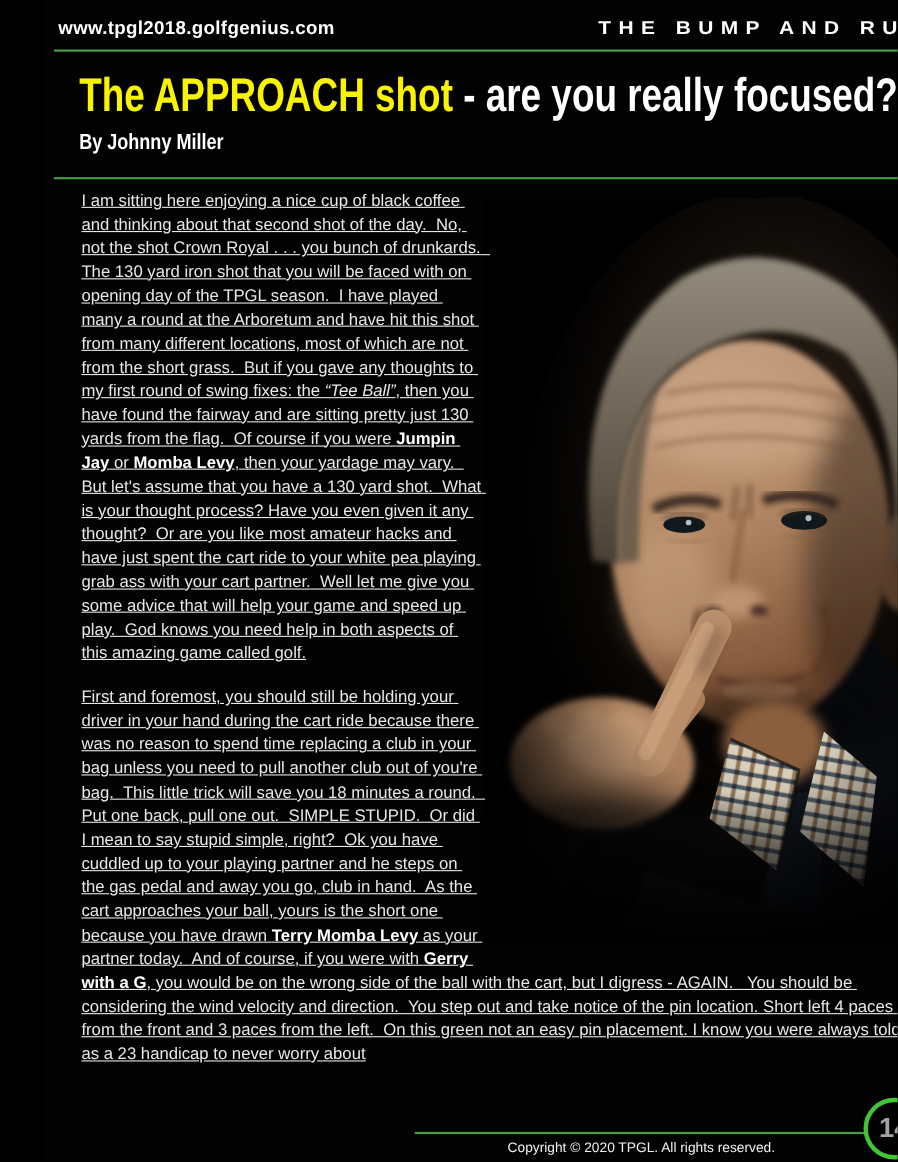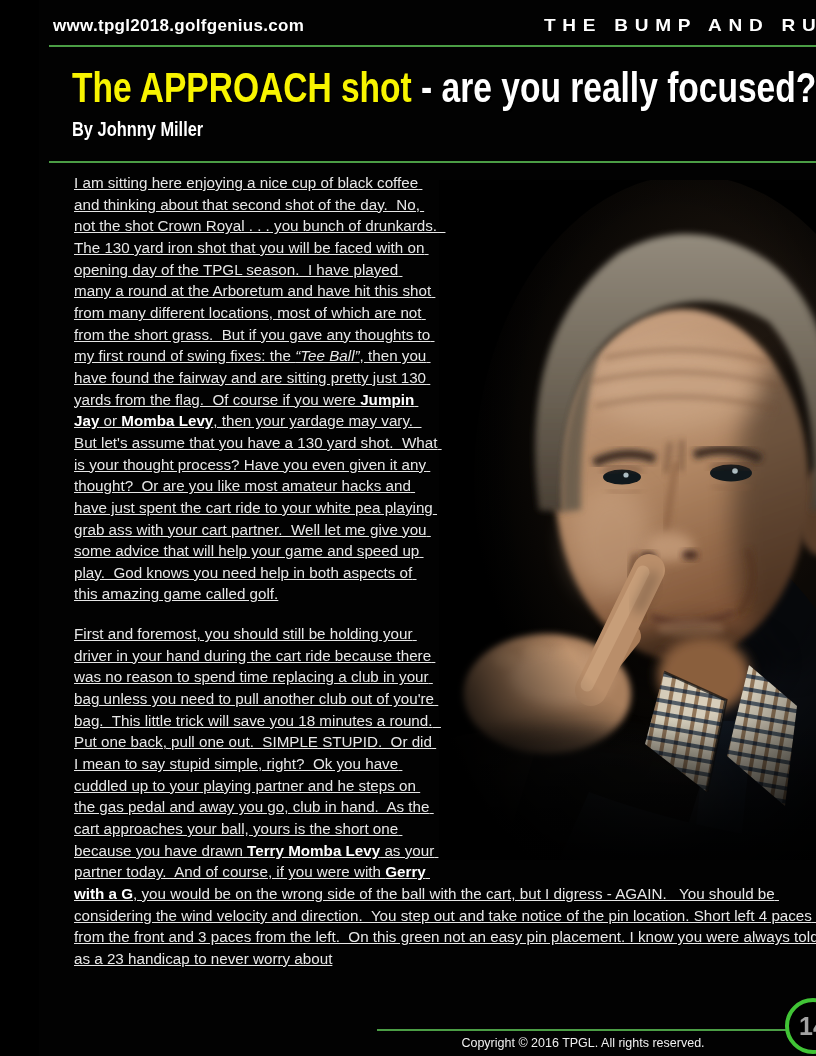--- a/index.html
+++ b/index.html
@@ -187,18 +187,18 @@
     </svg>
   </div>
 
   <article>
     <div class="wrap-spacer"></div>
     <p><span>I am sitting here enjoying a nice cup of black coffee and thinking about that second shot of the day.  No, not the shot Crown Royal . . . you bunch of drunkards.  The 130 yard iron shot that you will be faced with on opening day of the TPGL season.  I have played many a round at the Arboretum and have hit this shot from many different locations, most of which are not from the short grass.  But if you gave any thoughts to my first round of swing fixes: the </span><i>“Tee Ball”</i><span>, then you have found the fairway and are sitting pretty just 130 yards from the flag.  Of course if you were </span><b>Jumpin Jay</b><span> or </span><b>Momba Levy</b><span>, then your yardage may vary.  But let's assume that you have a 130 yard shot.  What is your thought process? Have you even given it any thought?  Or are you like most amateur hacks and have just spent the cart ride to your white pea playing grab ass with your cart partner.  Well let me give you some advice that will help your game and speed up play.  God knows you need help in both aspects of this amazing game called golf.</span></p>
     <p><span>First and foremost, you should still be holding your driver in your hand during the cart ride because there was no reason to spend time replacing a club in your bag unless you need to pull another club out of you're bag.  This little trick will save you 18 minutes a round.  Put one back, pull one out.  SIMPLE STUPID.  Or did I mean to say stupid simple, right?  Ok you have cuddled up to your playing partner and he steps on the gas pedal and away you go, club in hand.  As the cart approaches your ball, yours is the short one because you have drawn </span><b>Terry Momba Levy</b><span> as your partner today.  And of course, if you were with </span><b>Gerry with a G</b><span>, you would be on the wrong side of the ball with the cart, but I digress - AGAIN.   You should be considering the wind velocity and direction.  You step out and take notice of the pin location. Short left 4 paces from the front and 3 paces from the left.  On this green not an easy pin placement. I know you were always told as a 23 handicap to never worry about</span></p>
   </article>
 
   <div class="footer-line"></div>
-  <div class="copyright">Copyright © 2016 TPGL.  All rights reserved.</div>
+  <div class="copyright">Copyright © 2020 TPGL.  All rights reserved.</div>
   <div class="page-badge">
       <span>14</span>
     </div>
 
 </div>
 
 </body></html>

